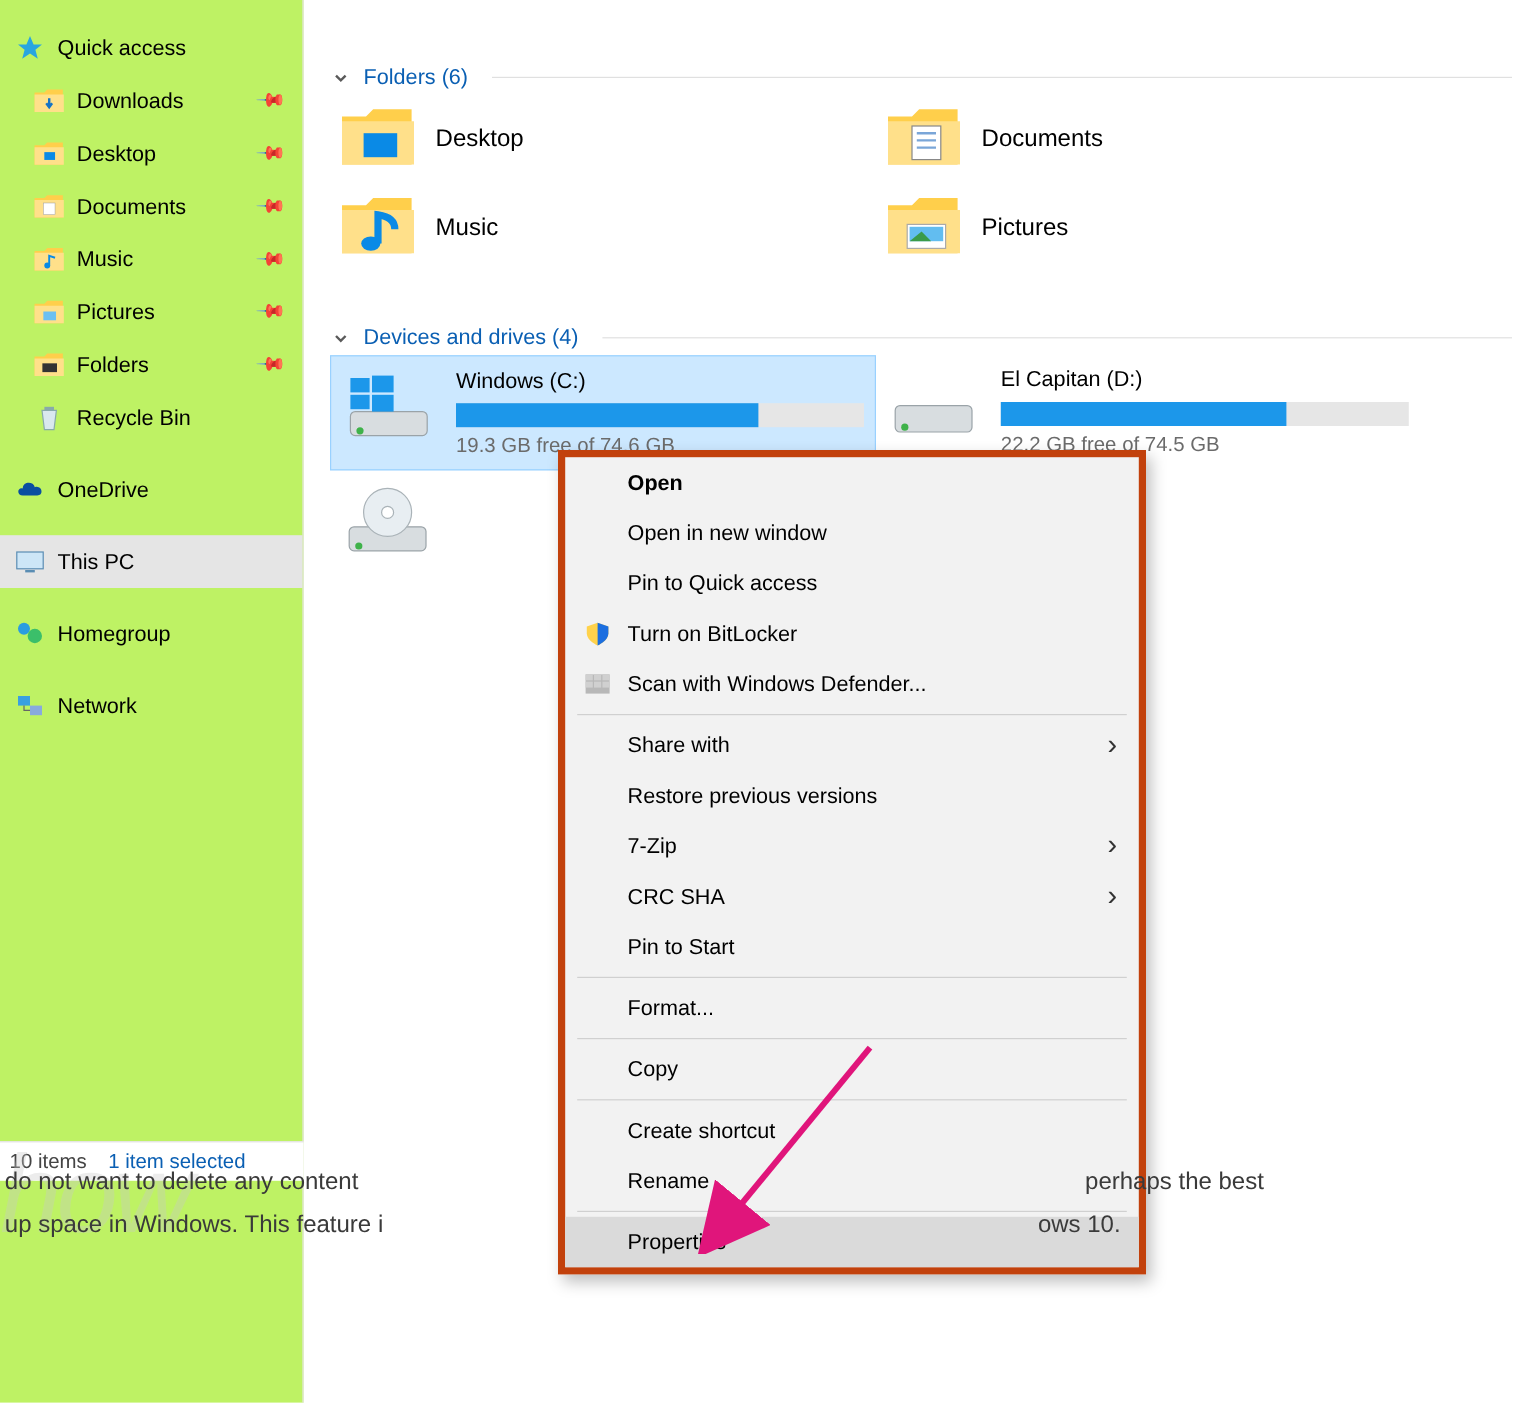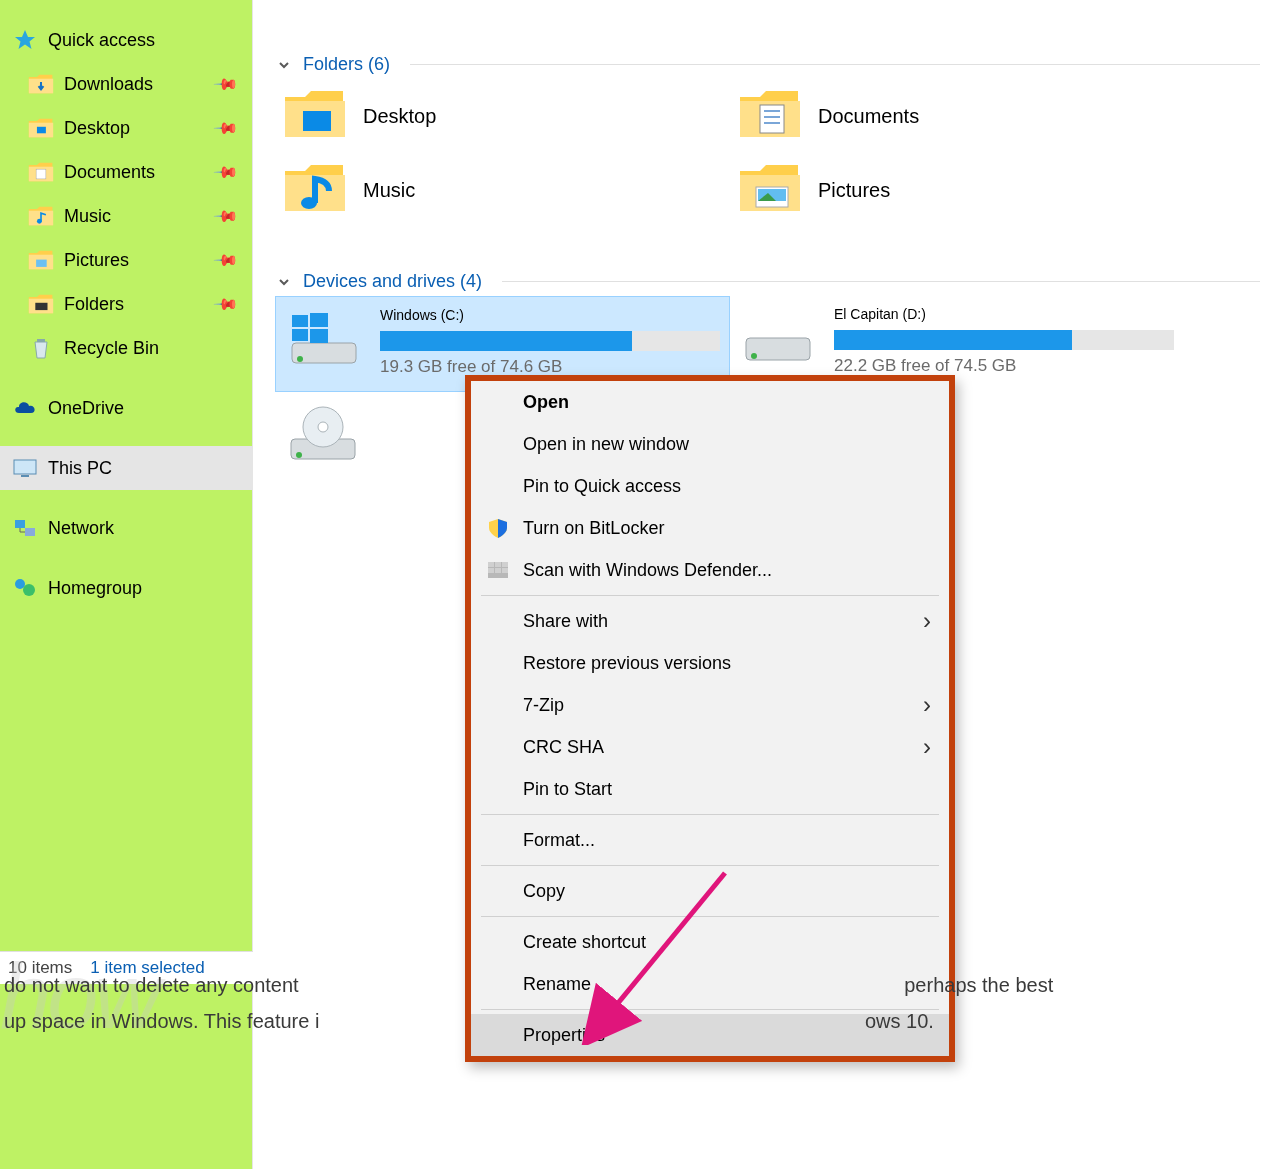--- a/index.html
+++ b/index.html
@@ -53,21 +53,21 @@
 .drive-tile {
   width: 455px; height:96px;
   display:flex; align-items:flex-start; gap:16px;
   padding: 8px;
   font-size: 18px;
   position:relative;
 }
 .drive-tile.selected { background:#cce8ff; border:1px solid #99d1ff; }
 .drive-icon { width:80px; height:68px; display:flex; align-items:center; justify-content:center; }
 .drive-body { flex:1; padding-top:2px; }
-.drive-name { font-size:14px; margin-bottom:8px; }
+.drive-name { font-size:18px; margin-bottom:8px; }
 .drive-bar { height:20px; width:340px; background:#e6e6e6; position:relative; }
 .drive-bar .fill { position:absolute; left:0; top:0; bottom:0; background:#1c97ea; }
 .drive-free { color:#6b6b6b; font-size:17px; margin-top:6px; }
 .statusbar {
   position:absolute; left:0; bottom:185px; width:253px;
   border-top:1px solid #e0e0e0; padding:6px 8px;
   display:flex; gap:18px; color:#444; font-size:17px;
   background:#fff;
 }
 .watermark {
@@ -211,37 +211,37 @@
         <svg width="26" height="22" viewBox="0 0 26 22">
             <rect x="2" y="3" width="22" height="14" fill="#cde6f7" stroke="#5a8db3"></rect>
             <rect x="9" y="18" width="8" height="2" fill="#5a8db3"></rect>
           </svg>
       </span>
       <span>This PC</span>
     </div>
 
     <div class="sidebar-item sidebar-group-top">
       <span class="icon">
+        <svg width="24" height="22" viewBox="0 0 24 22">
+            <circle cx="7" cy="7" r="5" fill="#2a9de0"></circle>
+            <circle cx="16" cy="13" r="6" fill="#3bbf6a"></circle>
+          </svg>
+      </span>
+      <span>Homegroup</span>
+    </div>
+
+    <div class="sidebar-item sidebar-group-top">
+      <span class="icon">
         <svg width="26" height="22" viewBox="0 0 26 22">
             <rect x="3" y="3" width="10" height="8" fill="#3aa0e0"></rect>
             <rect x="13" y="11" width="10" height="8" fill="#8ad"></rect>
             <path d="M8 11 L8 15 L13 15" stroke="#666" fill="none"></path>
           </svg>
       </span>
       <span>Network</span>
-    </div>
-
-    <div class="sidebar-item sidebar-group-top">
-      <span class="icon">
-        <svg width="24" height="22" viewBox="0 0 24 22">
-            <circle cx="7" cy="7" r="5" fill="#2a9de0"></circle>
-            <circle cx="16" cy="13" r="6" fill="#3bbf6a"></circle>
-          </svg>
-      </span>
-      <span>Homegroup</span>
     </div>
   </div>
 
   <div class="main">
 
     <div class="section-header">
       <span class="chev">
         <svg width="14" height="14" viewBox="0 0 14 14">
             <path d="M3 5 L7 9 L11 5" stroke="#5a5a5a" stroke-width="2" fill="none"></path>
           </svg>

